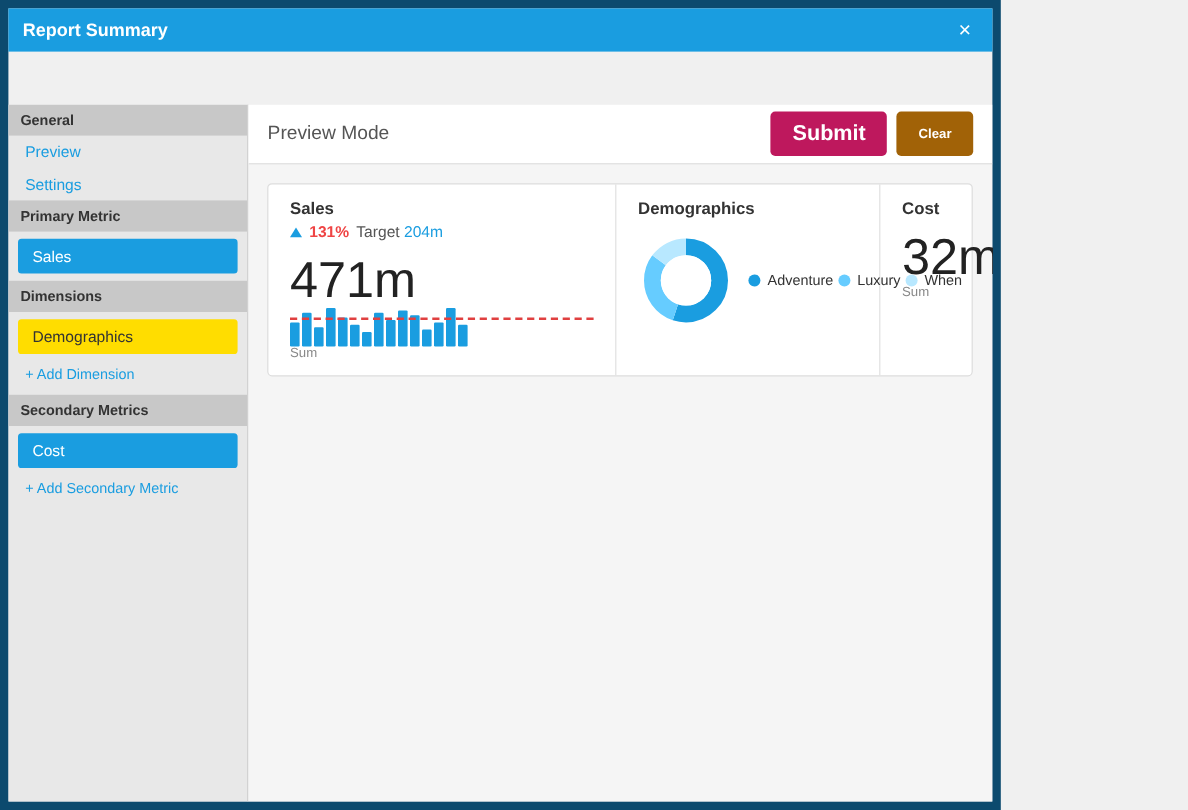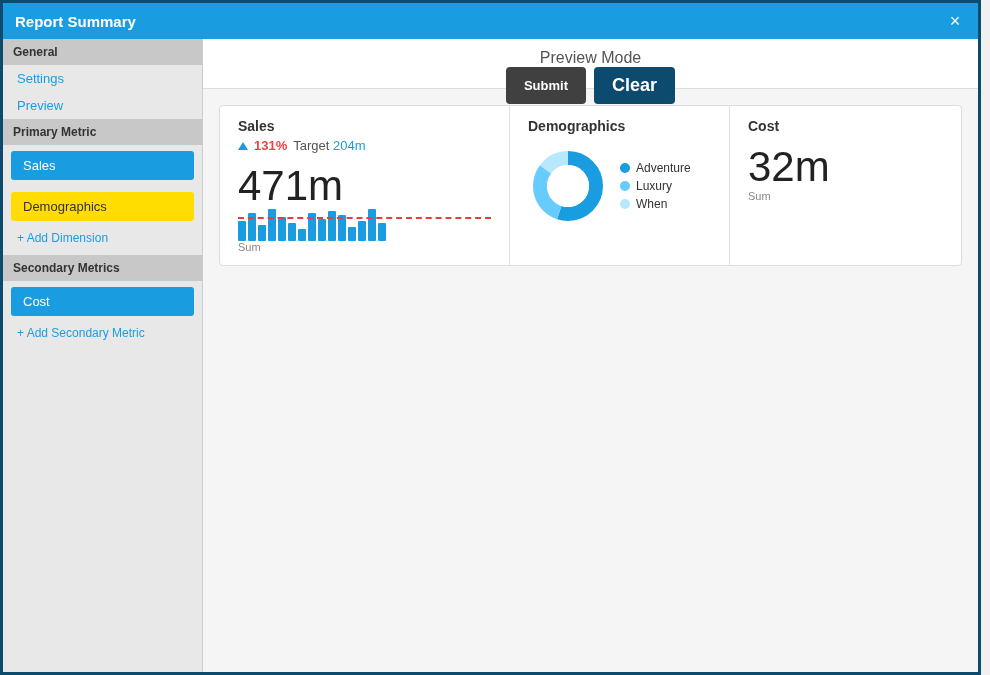--- a/index.html
+++ b/index.html
@@ -1,18 +1,18 @@
 <!DOCTYPE html>
 <html><head>
   <meta charset="utf-8">
   <style>
     * { box-sizing: border-box; margin: 0; padding: 0; }
     body { font-family: Arial, sans-serif; font-size: 13px; background: #f0f0f0; width: 990px; height: 675px; overflow: hidden; }
 
-    .window { width: 981px; height: 675px; display: flex; flex-direction: column; border: 3px solid #0c4a6e; }
+    .window { width: 834px; height: 675px; display: flex; flex-direction: column; border: 7px solid #0c4a6e; gap: 44px; }
 
     .title-bar {
       background: #1a9de0;
       color: white;
       padding: 0 12px;
       height: 36px;
       display: flex;
       align-items: center;
       justify-content: space-between;
       flex-shrink: 0;
@@ -104,44 +104,43 @@
 
     .preview-header {
       background: white;
       padding: 10px 16px;
       display: flex;
       align-items: center;
       justify-content: space-between;
       border-bottom: 1px solid #ddd;
       height: 50px;
       flex-shrink: 0;
-      flex-direction: column;
     }
     .preview-mode-label { font-size: 16px; color: #555; }
 
     .header-buttons { display: flex; gap: 8px; }
 
     .btn-submit {
-      background: #404040;
+      background: #be185d;
       color: white;
       border: none;
       padding: 8px 18px;
       border-radius: 4px;
       cursor: pointer;
-      font-size: 13px;
+      font-size: 18px;
       font-weight: bold;
     }
     .btn-clear {
-      background: #0c4a6e;
+      background: #a16207;
       color: white;
       border: none;
       padding: 8px 18px;
       border-radius: 4px;
       cursor: pointer;
-      font-size: 18px;
+      font-size: 11px;
       font-weight: bold;
     }
 
     .preview-content {
       flex: 1;
       padding: 16px;
       overflow-y: auto;
       display: flex;
       flex-direction: column;
     }
@@ -207,21 +206,21 @@
       background: #1a9de0;
       border-radius: 1px;
     }
 
     
     .demo-panel { min-width: 220px; align-items: flex-start; }
     .demo-content { display: flex; align-items: center; gap: 12px; margin-top: 8px; }
 
     .donut-svg { width: 80px; height: 80px; }
 
-    .legend { display: flex; flex-direction: column; gap: 4px; }
+    .legend { display: flex; gap: 4px; }
     .legend-item { display: flex; align-items: center; gap: 6px; font-size: 12px; color: #333; }
     .legend-dot {
       width: 10px; height: 10px;
       border-radius: 50%;
       flex-shrink: 0;
     }
 
     
     .cost-panel { min-width: 130px; }
 
@@ -243,26 +242,27 @@
   <div class="title-bar">
     <span class="title-bar-title">Report Summary</span>
     <button class="title-bar-close">×</button>
   </div>
 
   <div class="content-area">
 
     <div class="sidebar">
 
       <div class="sidebar-section-header">General</div>
+      <a class="sidebar-item-link">Preview</a>
       <a class="sidebar-item-link">Settings</a>
-      <a class="sidebar-item-link">Preview</a>
 
       <div class="sidebar-section-header">Primary Metric</div>
       <button class="sidebar-selected-btn">Sales</button>
 
+      <div class="sidebar-section-header">Dimensions</div>
       <button class="sidebar-selected-yellow">Demographics</button>
       <a class="add-link">+ Add Dimension</a>
 
       <div class="sidebar-section-header">Secondary Metrics</div>
       <button class="sidebar-selected-btn">Cost</button>
       <a class="add-link">+ Add Secondary Metric</a>
 
     </div>
 
     <div class="main-panel">

